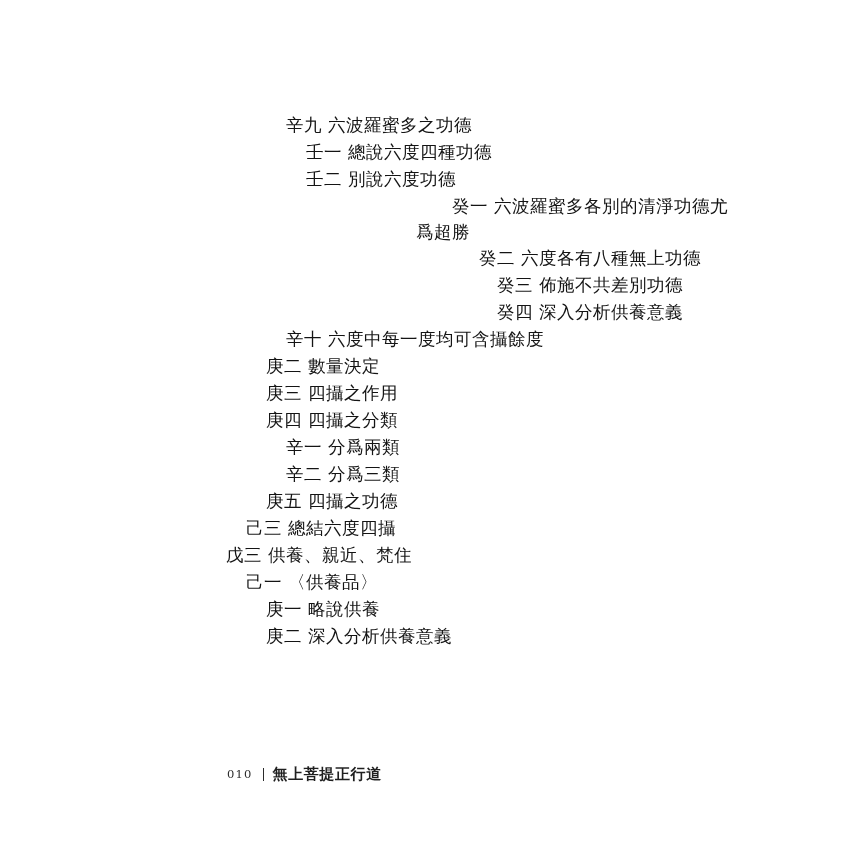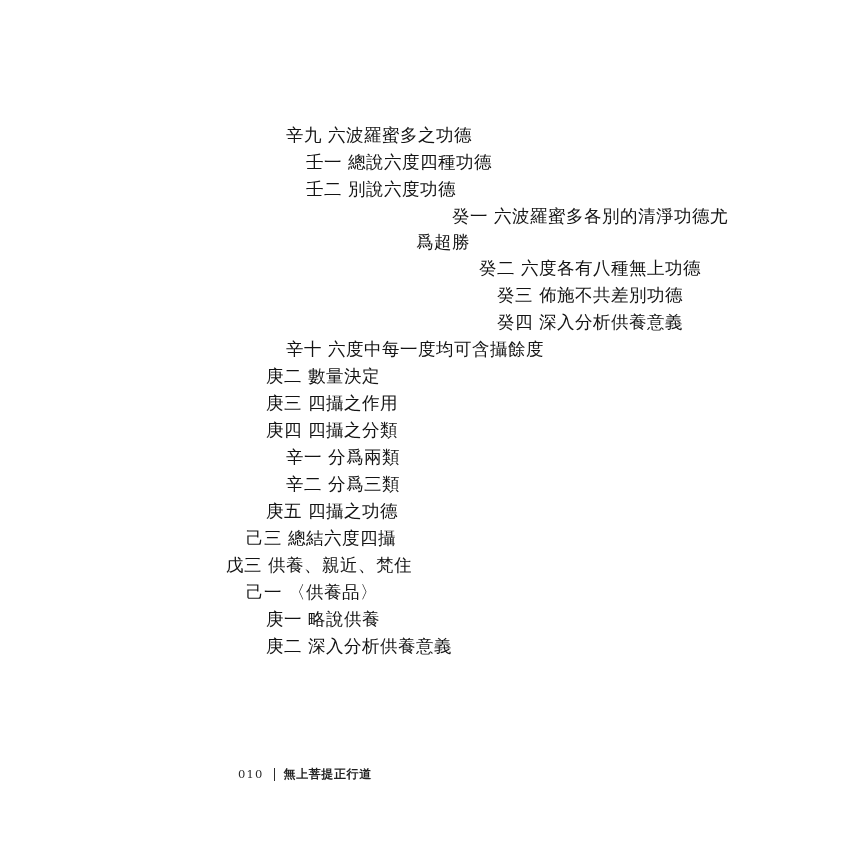--- a/index.html
+++ b/index.html
@@ -15,21 +15,21 @@
     overflow: hidden;
   }
   .page {
     position: relative;
     width: 850px;
     height: 850px;
     box-sizing: border-box;
   }
   .toc {
     position: absolute;
-    top: 122px;
+    top: 112px;
     left: 0;
     width: 850px;
   }
   .toc-entry {
     font-size: 17.5px;
     line-height: 27px;
     letter-spacing: 0.5px;
     white-space: nowrap;
     color: #141414;
     font-family: "DejaVu Serif", "Liberation Serif", serif;
@@ -41,40 +41,40 @@
   .lvl-0 { padding-left: 226px; }
   .lvl-1 { padding-left: 246px; }
   .lvl-2 { padding-left: 266px; }
   .lvl-3 { padding-left: 286px; }
   .lvl-4 { padding-left: 306px; }
   .lvl-5 { padding-left: 330px; text-align: center; }
   .lvl-cont { padding-left: 390px; margin-left: 26px; }
 
   .footer {
     position: absolute;
-    left: 238px;
+    left: 227px;
     bottom: 68px;
     display: flex;
     align-items: center;
     height: 16px;
   }
   .folio {
     font-size: 11.5px;
     letter-spacing: 1.2px;
     color: #2b2b2b;
     font-family: "DejaVu Serif", "Liberation Serif", serif;
   }
   .folio-rule {
     width: 1px;
     height: 13px;
     background: #2b2b2b;
     margin: 0 9px 0 10px;
   }
   .running-title {
-    font-size: 12px;
+    font-size: 15px;
     letter-spacing: 0.6px;
     color: #1f1f1f;
     font-weight: bold;
     font-family: "DejaVu Serif", "Liberation Serif", serif;
   }
 </style>
 </head>
 <body>
 
 <div class="page">

